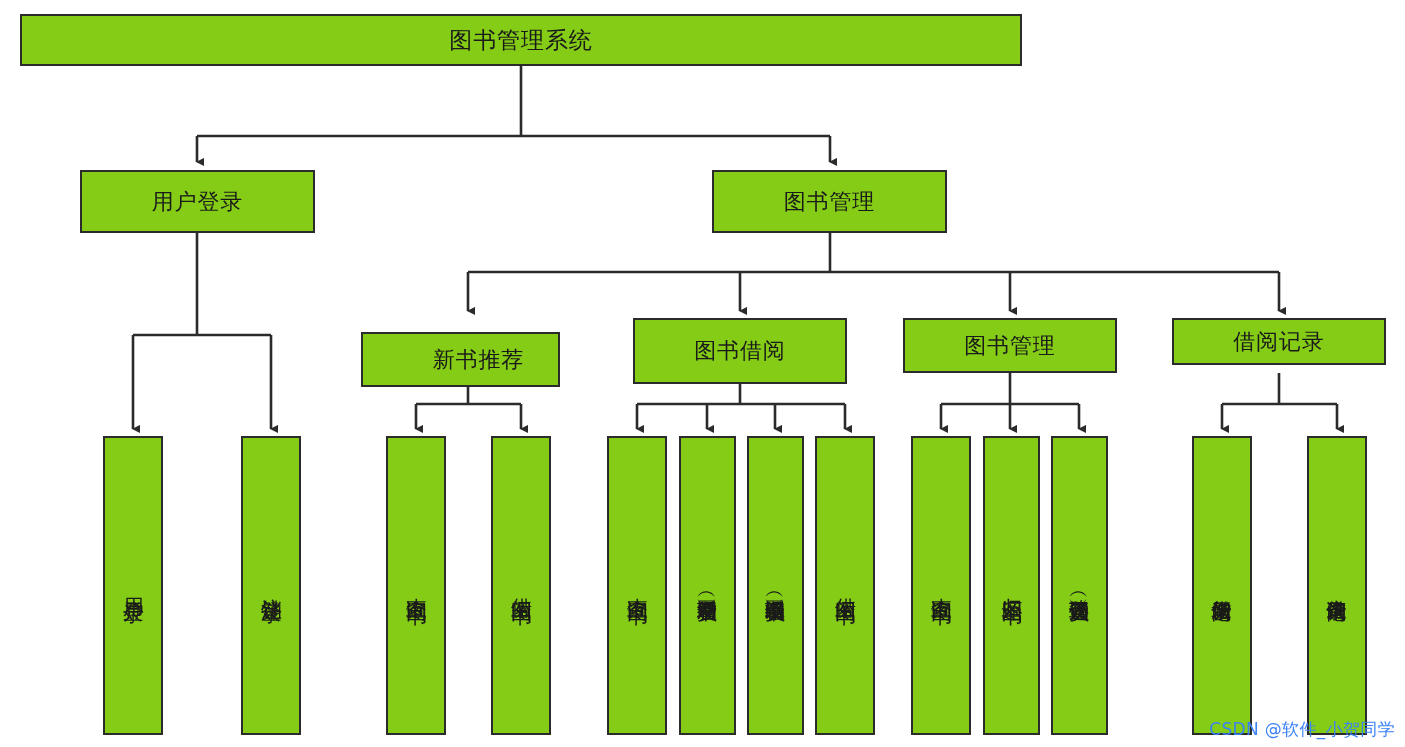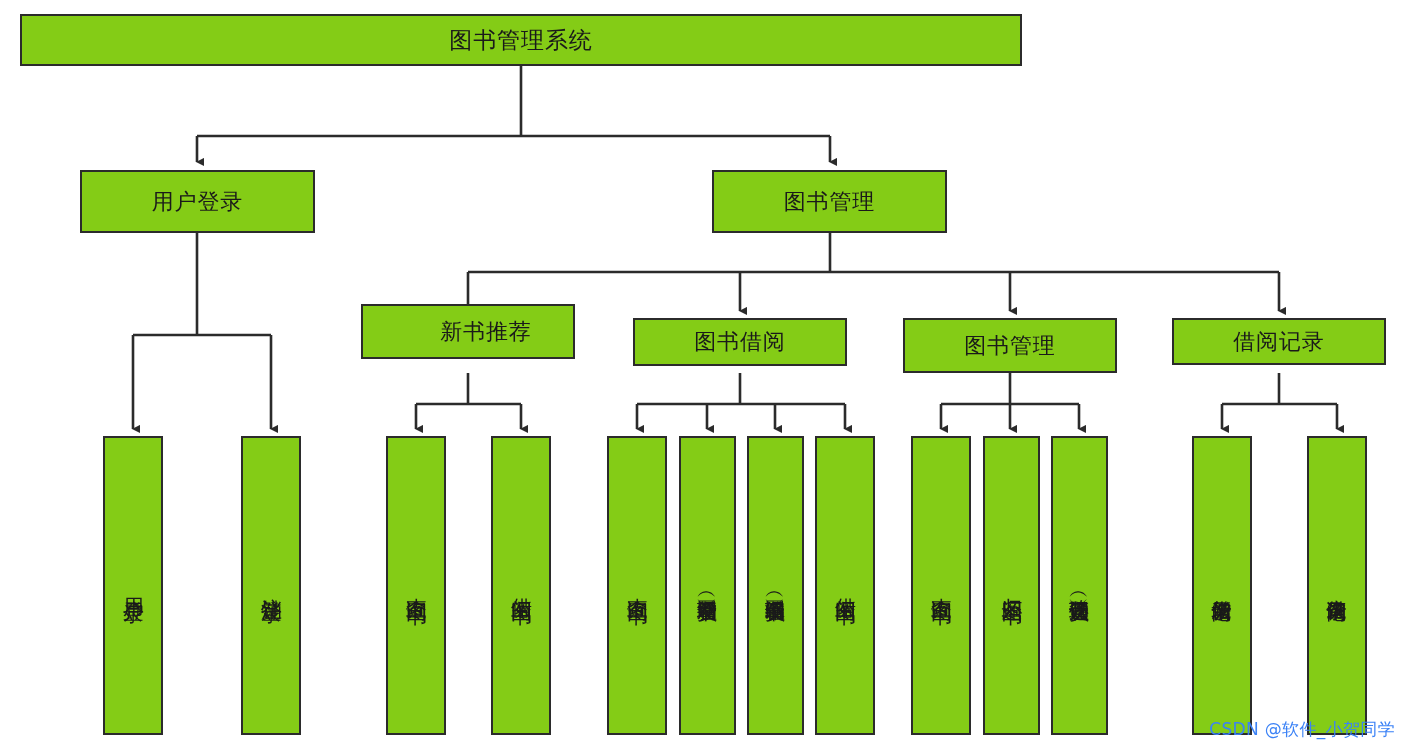--- a/index.html
+++ b/index.html
@@ -132,25 +132,25 @@
   </div>
 
   <div class="node horiz" style="left:80px; top:170px; width:235px; height:63px;">
     <span class="label">用户登录</span>
   </div>
 
   <div class="node horiz" style="left:712px; top:170px; width:235px; height:63px;">
     <span class="label">图书管理</span>
   </div>
 
-  <div class="node horiz" style="left:361px; top:304px; width:214px; height:55px;padding-left:36px;">
+  <div class="node horiz" style="left:361px; top:332px; width:199px; height:55px;padding-left:36px;">
     <span class="label">新书推荐</span>
   </div>
 
-  <div class="node horiz" style="left:633px; top:318px; width:214px; height:48px;">
+  <div class="node horiz" style="left:633px; top:318px; width:214px; height:66px;">
     <span class="label">图书借阅</span>
   </div>
 
   <div class="node horiz" style="left:903px; top:318px; width:214px; height:55px;">
     <span class="label">图书管理</span>
   </div>
 
   <div class="node horiz" style="left:1172px; top:318px; width:214px; height:47px;">
     <span class="label">借阅记录</span>
   </div>

